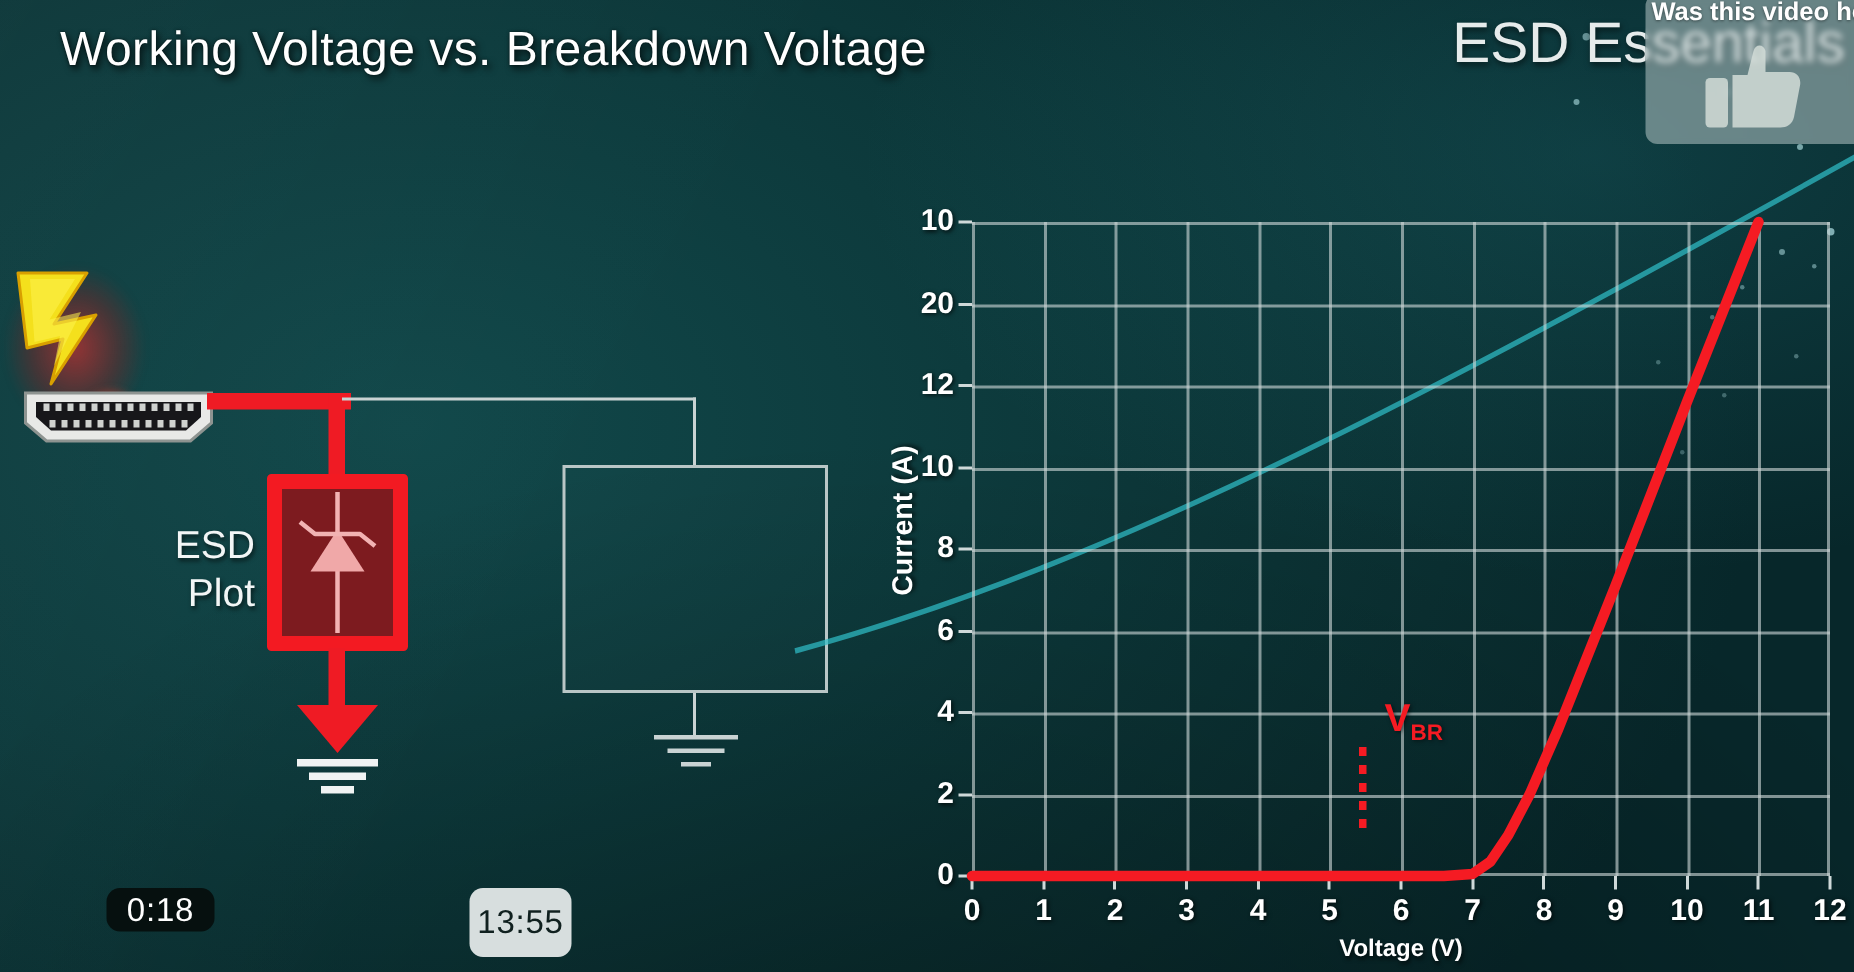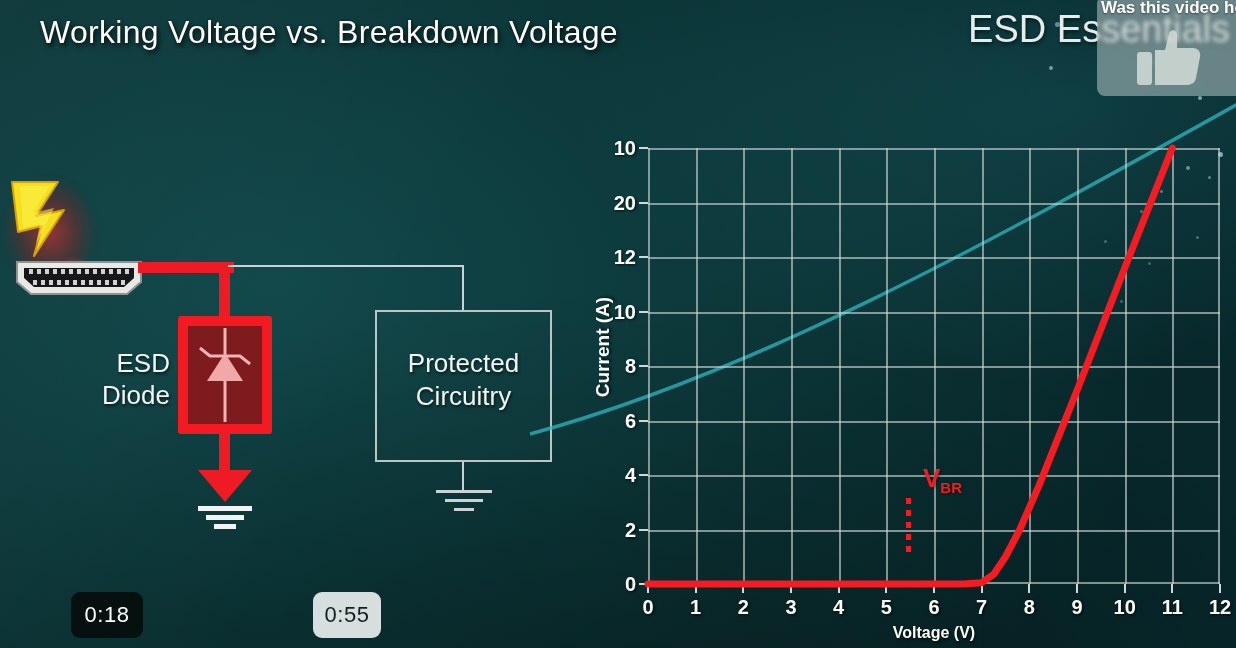--- a/index.html
+++ b/index.html
@@ -159,21 +159,21 @@
     position:absolute; left:336px; top:390px; width:5px; height:55px;
     background:repeating-linear-gradient(to bottom, #f51b23 0 6px, rgba(0,0,0,0) 6px 12px);
   }
 
   
   .time-badge {
     position:absolute; display:flex; align-items:center; justify-content:center;
     border-radius:9px; font-size:22px; letter-spacing:0.5px;
   }
   #time-badge-current {
-    left:71px; top:592px; width:72px; height:46px;
+    left:71px; top:592px; width:72px; height:29px;
     background:#06100f; color:#ffffff;
   }
   #time-badge-total {
     left:313px; top:592px; width:68px; height:46px;
     background:#d7dede; color:#10201f;
   }
 </style>
 </head>
 <body>
 
@@ -255,36 +255,32 @@
 
     <div id="esd-diode-box">
       <svg id="zener-symbol" viewBox="0 0 74 98">
         <line x1="37" y1="2" x2="37" y2="96" stroke="#f2b3b3" stroke-width="3"></line>
         <path d="M37 55 L19 55 L37 27 L55 55 Z" fill="#f0a8a8"></path>
         <path d="M12 22 L22 30 L52 30 L62 38" stroke="#f2b3b3" stroke-width="3" fill="none" stroke-linejoin="round"></path>
       </svg>
     </div>
     <div id="esd-diode-label">
       <div>ESD</div>
-      <div>Diode</div>
+      <div>Plot</div>
     </div>
 
     <div class="wire-red" style="left:219px; top:282px; width:11px; height:50px;"></div>
     <svg id="ground-red" viewBox="0 0 74 60">
       <path d="M10 0 L64 0 L37 32 Z" fill="#ef1b24"></path>
       <rect x="10" y="36" width="54" height="5" fill="#f0f3f3"></rect>
       <rect x="18" y="45" width="38" height="5" fill="#f0f3f3"></rect>
       <rect x="26" y="54" width="22" height="5" fill="#f0f3f3"></rect>
     </svg>
 
     <div id="protected-box"></div>
-    <div id="protected-label">
-      <div>Protected</div>
-      <div>Circuitry</div>
-    </div>
     <div class="wire-gray" style="left:462px; top:312px; width:2px; height:30px;"></div>
     <svg id="ground-gray" viewBox="0 0 72 58">
       <rect x="8" y="28" width="56" height="3" fill="#c9d3d3"></rect>
       <rect x="17" y="37" width="38" height="3" fill="#c9d3d3"></rect>
       <rect x="26" y="46" width="20" height="3" fill="#c9d3d3"></rect>
     </svg>
   </div>
 
   <div id="chart">
 
@@ -370,15 +366,15 @@
     </div>
 
     <div id="vbr-dotted"></div>
     <div id="vbr-label"><span>V</span><sub>BR</sub></div>
 
     <div id="xlabel">Voltage (V)</div>
     <div id="ylabel">Current (A)</div>
   </div>
 
   <div class="time-badge" id="time-badge-current">0:18</div>
-  <div class="time-badge" id="time-badge-total">0:55</div>
+  <div class="time-badge" id="time-badge-total">13:55</div>
 
 </div>
 
 </body></html>

